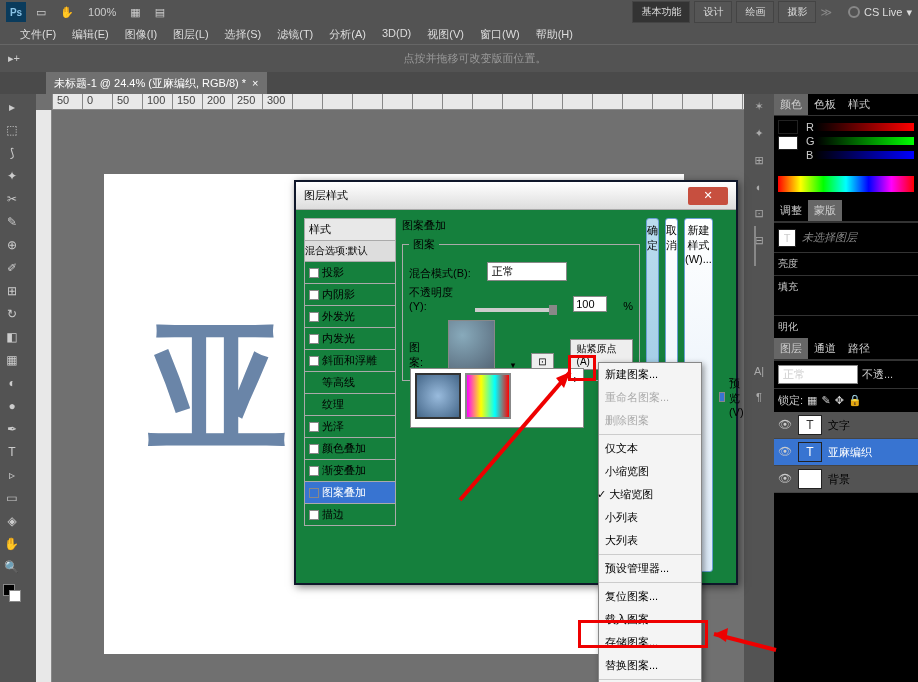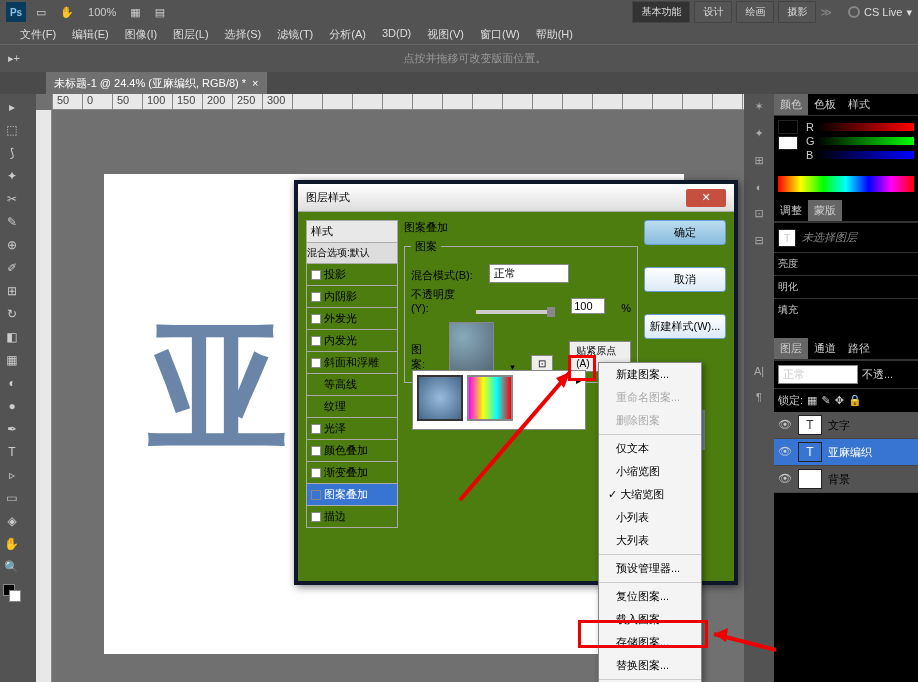--- a/index.html
+++ b/index.html
@@ -39,21 +39,21 @@
 .slider-row{display:flex;align-items:center;gap:2px;height:14px;font-size:9px;color:#ccc}
 .slider-bar{flex:1;height:8px;background:linear-gradient(90deg,#000,#f00)}
 .spectrum{height:16px;background:linear-gradient(90deg,#f00,#ff0,#0f0,#0ff,#00f,#f0f,#f00);margin:0 4px}
 .panel-sec{padding:4px;font-size:10px;color:#ccc;border-top:1px solid #333}
 .layers{background:#535353}
 .layer-row{display:flex;align-items:center;padding:3px 4px;gap:6px;border-bottom:1px solid #444}
 .layer-row.sel{background:#3874d1;color:#fff}
 .eye{width:14px;height:14px;color:#ccc}
 .thumb{width:24px;height:20px;background:#fff;border:1px solid #222;display:flex;align-items:center;justify-content:center;font-size:12px;color:#333}
 
-.dialog{position:absolute;left:294px;top:180px;width:444px;height:405px;background:#4d7c0f;border:4px solid #0f172a;box-shadow:2px 2px 8px rgba(0,0,0,0.5)}
+.dialog{position:absolute;left:294px;top:180px;width:444px;height:405px;background:#15803d;border:2px solid #0f172a;box-shadow:2px 2px 8px rgba(0,0,0,0.5)}
 .dlg-title{height:28px;background:linear-gradient(#fff,#ddd);display:flex;align-items:center;padding:0 8px;font-size:12px;border-bottom:1px solid #aaa}
 .dlg-close{margin-left:auto;width:40px;height:18px;background:#c74f3f;color:#fff;display:flex;align-items:center;justify-content:center;border-radius:2px}
 .dlg-body{display:flex;padding:8px;height:370px;gap:6px}
 .style-list{width:92px}
 .style-hdr{background:#e8e8e8;border:1px solid #aaa;padding:3px 4px;font-size:11px}
 .style-sub{padding:3px 0;font-size:10px;background:#ddd;border:1px solid #aaa;border-top:none}
 .style-item{padding:3px 4px;font-size:11px;border:1px solid #aaa;border-top:none;display:flex;align-items:center;gap:3px}
 .style-item.sel{background:#3874d1;color:#fff}
 .cb{width:10px;height:10px;border:1px solid #888;background:#fff;display:inline-block}
 .cb.ck{background:#3874d1}
@@ -62,25 +62,25 @@
 .fieldset legend{padding:0 4px}
 .frow{display:flex;align-items:flex-end;gap:16px;margin:4px 0;font-size:11px}
 .sel-box{border:1px solid #888;background:#fff;padding:1px 4px;width:80px;font-size:11px}
 .opacity-bar{width:100px;height:4px;background:#ccc;position:relative}
 .op-thumb{position:absolute;right:0;top:-3px;width:8px;height:10px;background:#888}
 .num-in{width:34px;border:1px solid #888;background:#fff;padding:1px 2px;font-size:11px}
 .pattern-thumb{width:50px;height:50px;border:1px solid #888;background:radial-gradient(circle at 30% 30%,#8ab,#567)}
 .mini-btn{border:1px solid #888;background:#eee;padding:2px 6px;font-size:10px}
 .pattern-popup{position:absolute;left:8px;top:150px;width:174px;height:60px;background:#fff;border:1px solid #888;padding:4px;display:flex;gap:4px}
 .pp-thumb{width:46px;height:46px;border:2px solid #333}
-.dlg-btns{width:82px;display:flex;flex-direction:column;gap:22px}
+.dlg-btns{width:82px;display:flex;gap:6px}
 .dbtn{border:1px solid #6a9fd4;background:linear-gradient(#fff,#dbe9f7);padding:4px 0;text-align:center;font-size:11px;border-radius:3px}
 .preview-thumb{width:40px;height:40px;background:#6a85a8;margin:8px auto;border:1px solid #888}
 .context-menu{position:absolute;left:598px;top:362px;width:104px;background:#f4f4f4;border:1px solid #888;box-shadow:2px 2px 6px rgba(0,0,0,0.4);font-size:11px;z-index:20}
-.cm-item{padding:4px 17px}
+.cm-item{padding:4px 6px}
 .cm-item.dis{color:#aaa}
 .cm-item.chk::before{content:"✓ ";margin-left:-8px}
 .cm-sep{height:1px;background:#ccc;margin:2px 0}
 .red-box{position:absolute;border:3px solid #e00;z-index:30;pointer-events:none}
 .arrow{position:absolute;z-index:31;pointer-events:none}
 </style>
 </head>
 <body>
 
 <div class="topbar">
@@ -236,22 +236,22 @@
 
     <div class="panel-tabs" style="margin-top:8px">
       <span class="panel-tab">调整</span>
       <span class="panel-tab active">蒙版</span>
     </div>
     <div class="panel-sec" style="height:30px;display:flex;align-items:center;gap:6px">
       <div style="width:18px;height:18px;background:#fff;border:1px solid #222;display:flex;align-items:center;justify-content:center">T</div>
       <span style="color:#888;font-style:italic">未选择图层</span>
     </div>
     <div class="panel-sec">亮度</div>
+    <div class="panel-sec" style="height:40px">填充</div>
     <div class="panel-sec">明化</div>
-    <div class="panel-sec" style="height:40px">填充</div>
 
     <div class="panel-tabs">
       <span class="panel-tab active">图层</span>
       <span class="panel-tab">通道</span>
       <span class="panel-tab">路径</span>
     </div>
     <div class="panel-sec" style="display:flex;gap:4px;align-items:center">
       <div class="sel-box">正常</div>
       <span>不透...</span>
     </div>

